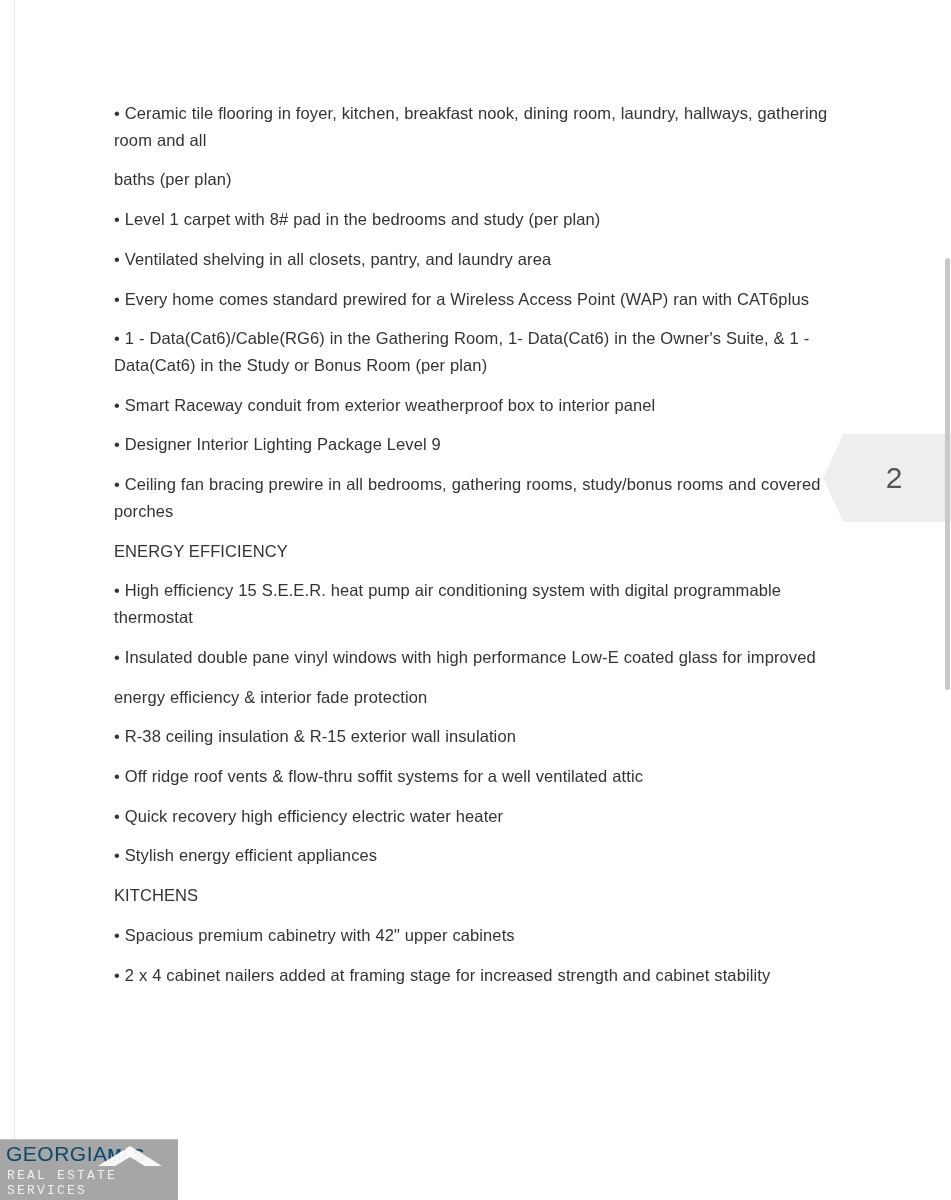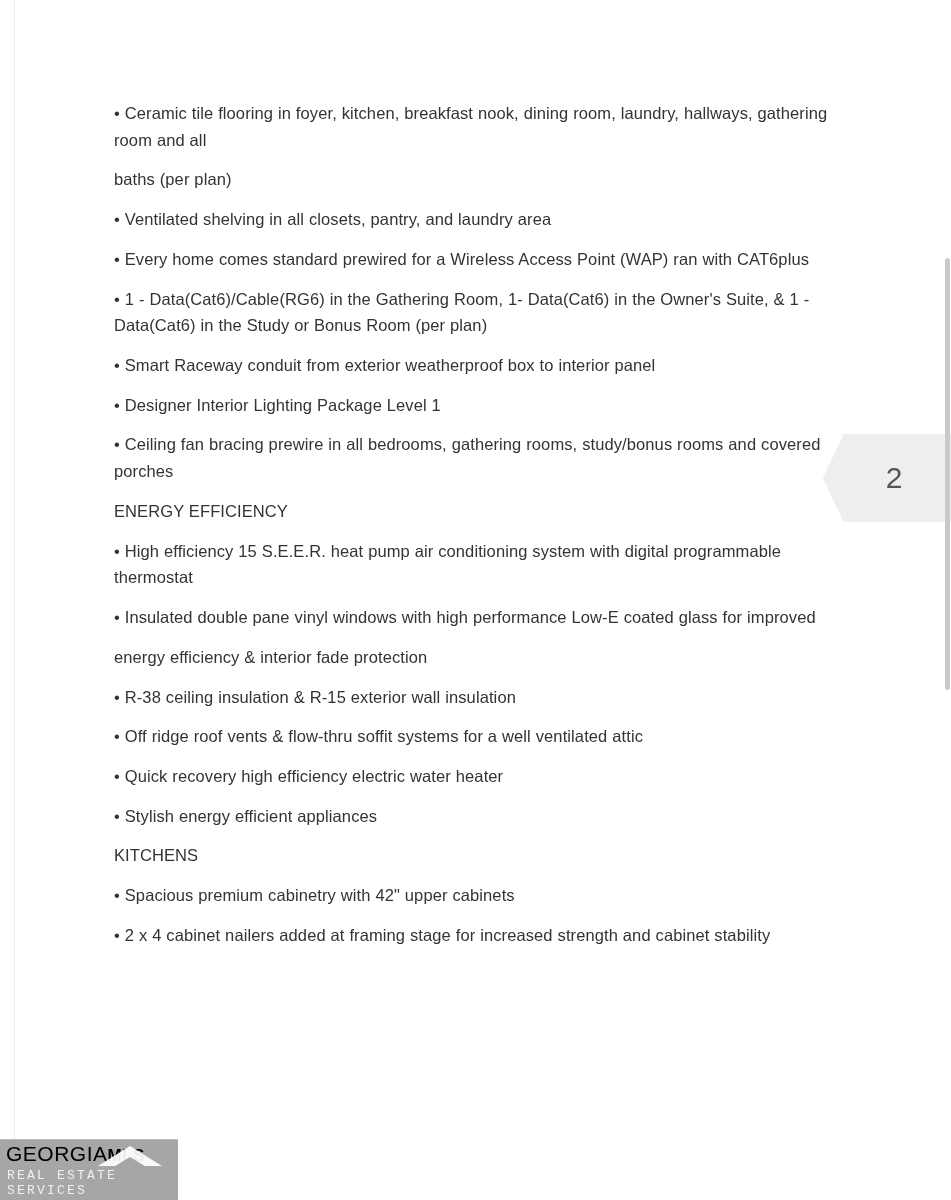--- a/index.html
+++ b/index.html
@@ -115,21 +115,21 @@
     width: 100%;
     height: 100%;
     display: flex;
     flex-direction: column;
     justify-content: center;
   }
   .wm-row1 {
     display: flex;
     align-items: baseline;
     padding-left: 6px;
-    color: #000000;
+    color: #0c4a6e;
   }
   .wm-georgia {
     font-size: 21px;
     letter-spacing: 0.5px;
     font-family: "Liberation Sans", sans-serif;
   }
   .wm-mls {
     font-size: 17px;
     letter-spacing: 0.5px;
     font-weight: bold;
@@ -168,25 +168,26 @@
 </head>
 <body>
 
 <div class="page-sheet">
 
   <div class="left-edge-strip"></div>
 
   <div class="doc-body">
     <p class="para">• Ceramic tile flooring in foyer, kitchen, breakfast nook, dining room, laundry, hallways, gathering room and all</p>
     <p class="para">baths (per plan)</p>
+    <p class="para">• Level 1 carpet with 8# pad in the bedrooms and study (per plan)</p>
     <p class="para">• Ventilated shelving in all closets, pantry, and laundry area</p>
     <p class="para">• Every home comes standard prewired for a Wireless Access Point (WAP) ran with CAT6plus</p>
     <p class="para wide">• 1 - Data(Cat6)/Cable(RG6) in the Gathering Room, 1- Data(Cat6) in the Owner's Suite, &amp; 1 - Data(Cat6) in the Study or Bonus Room (per plan)</p>
     <p class="para">• Smart Raceway conduit from exterior weatherproof box to interior panel</p>
-    <p class="para">• Designer Interior Lighting Package Level 1</p>
+    <p class="para">• Designer Interior Lighting Package Level 9</p>
     <p class="para">• Ceiling fan bracing prewire in all bedrooms, gathering rooms, study/bonus rooms and covered porches</p>
     <p class="para section-head">ENERGY EFFICIENCY</p>
     <p class="para wide">• High efficiency 15 S.E.E.R. heat pump air conditioning system with digital programmable thermostat</p>
     <p class="para">• Insulated double pane vinyl windows with high performance Low-E coated glass for improved</p>
     <p class="para">energy efficiency &amp; interior fade protection</p>
     <p class="para">• R-38 ceiling insulation &amp; R-15 exterior wall insulation</p>
     <p class="para">• Off ridge roof vents &amp; flow-thru soffit systems for a well ventilated attic</p>
     <p class="para">• Quick recovery high efficiency electric water heater</p>
     <p class="para">• Stylish energy efficient appliances</p>
     <p class="para section-head">KITCHENS</p>

